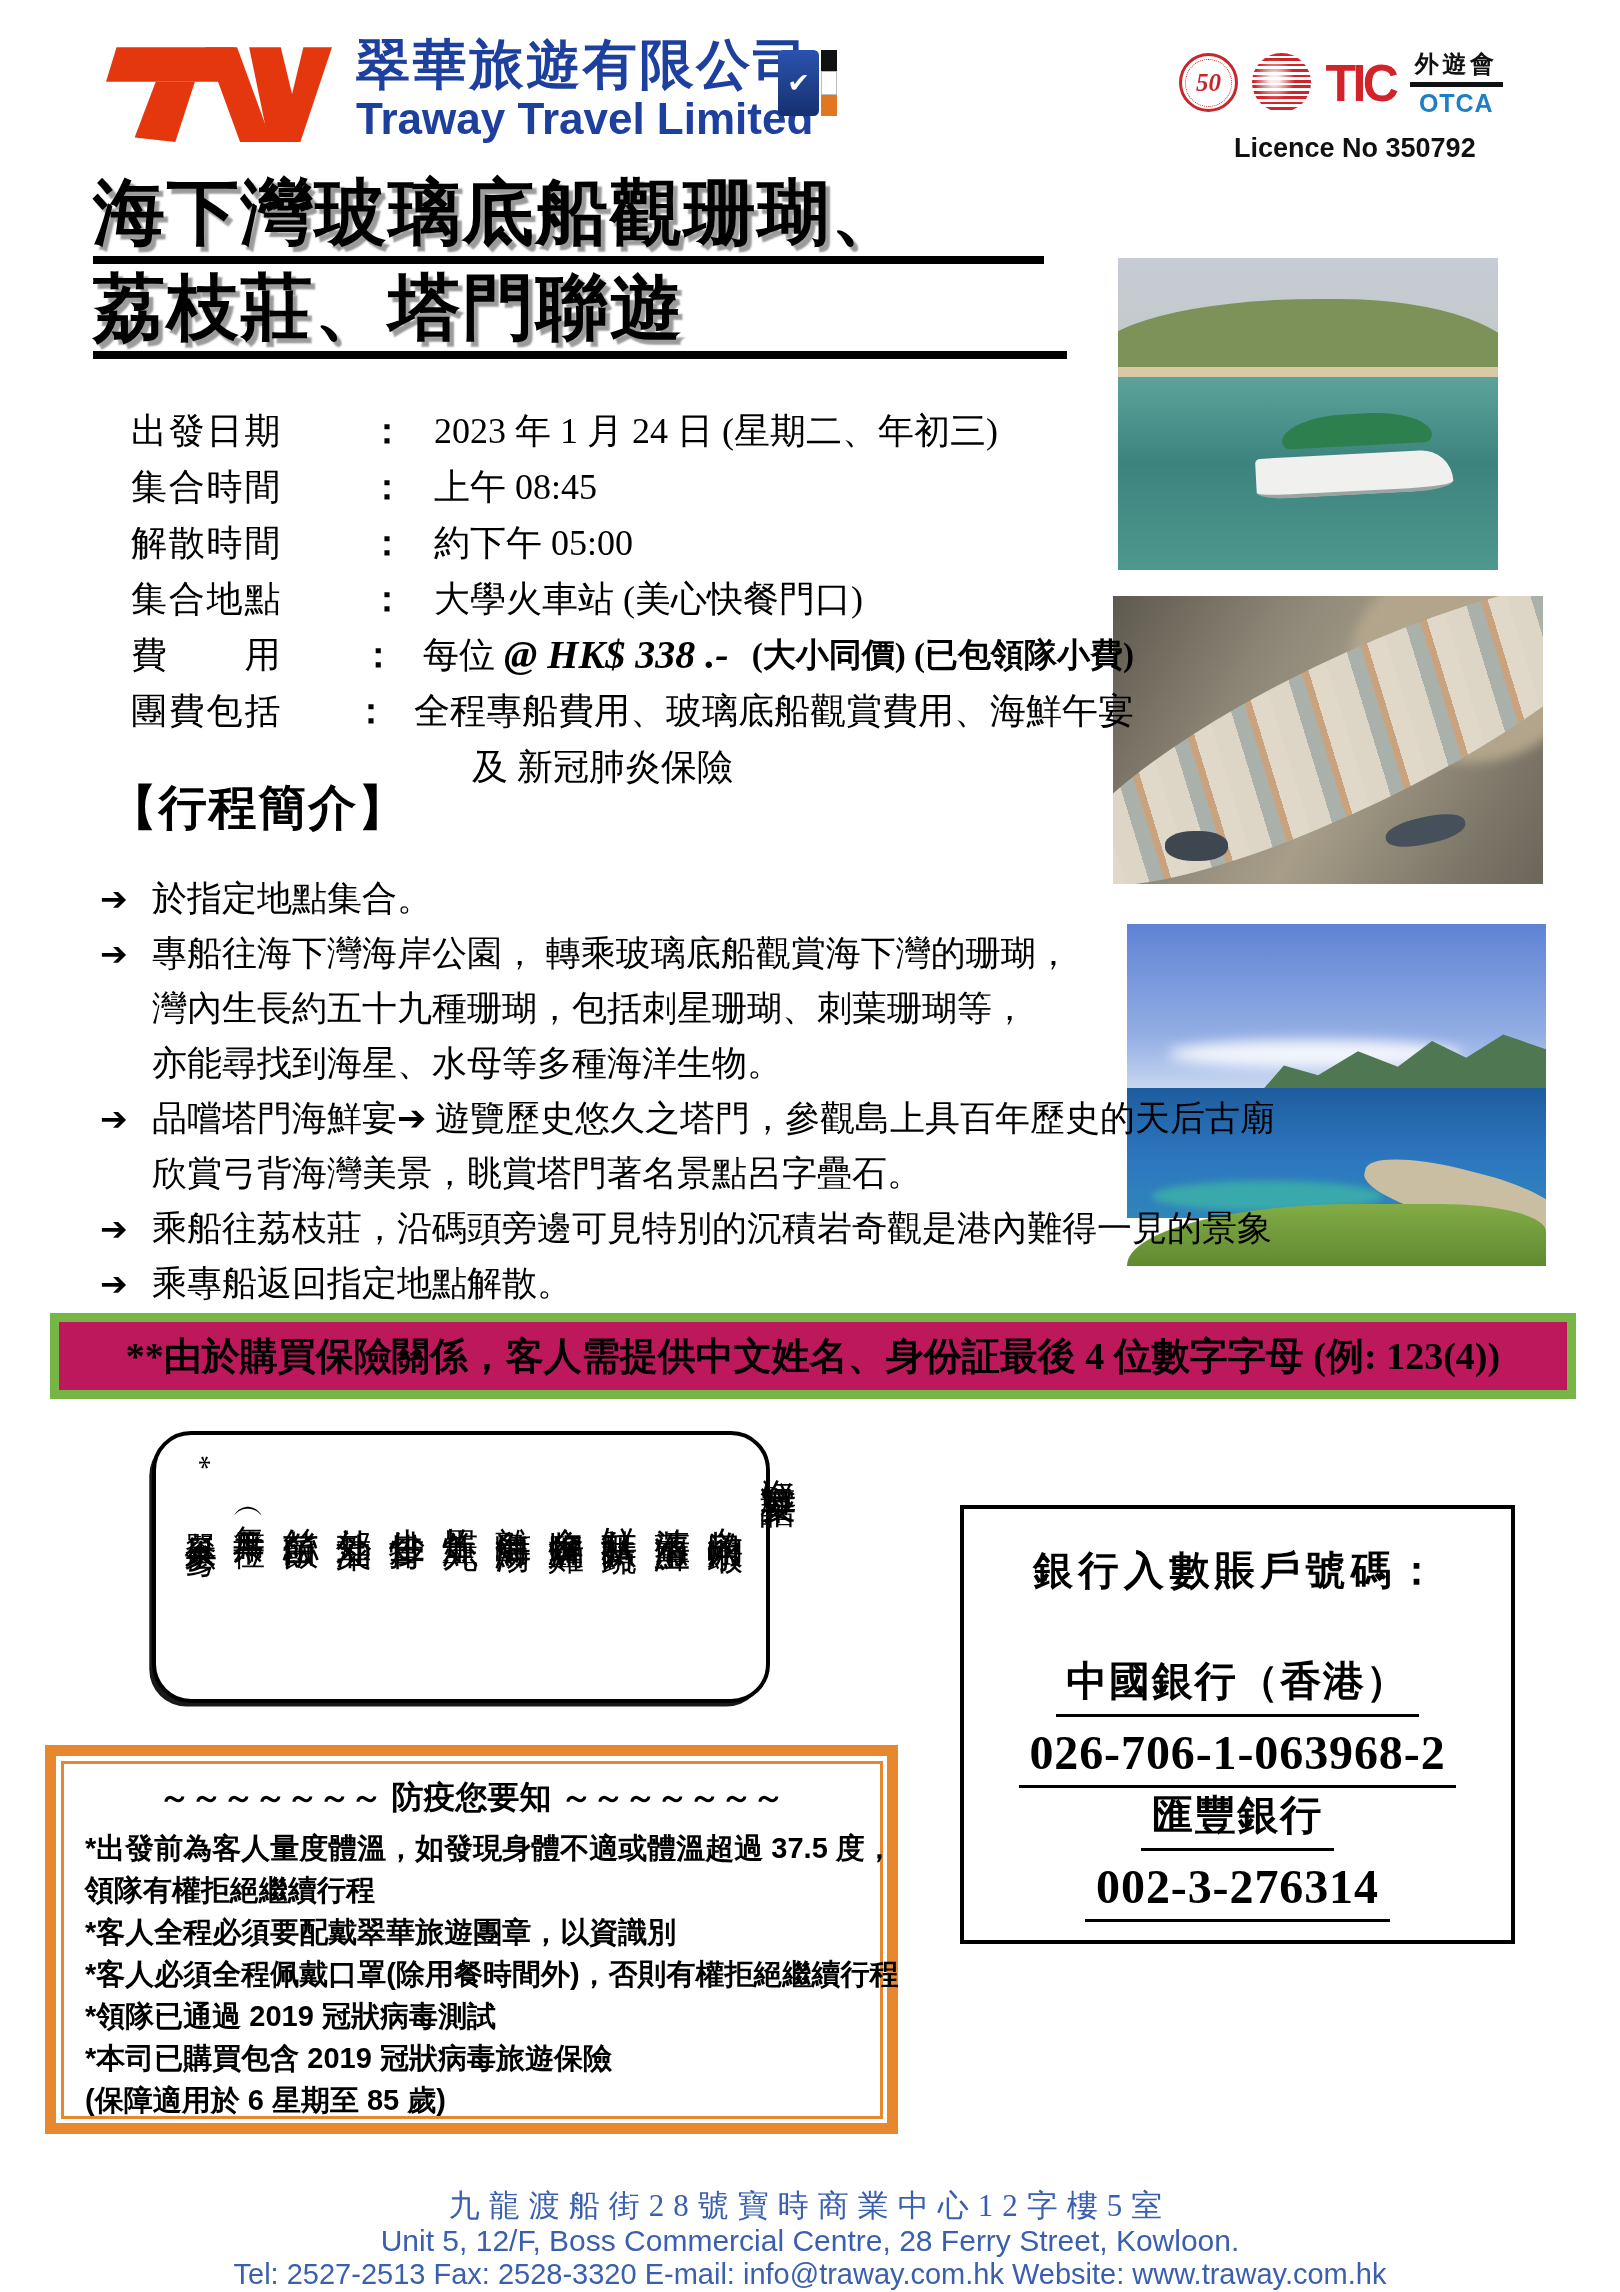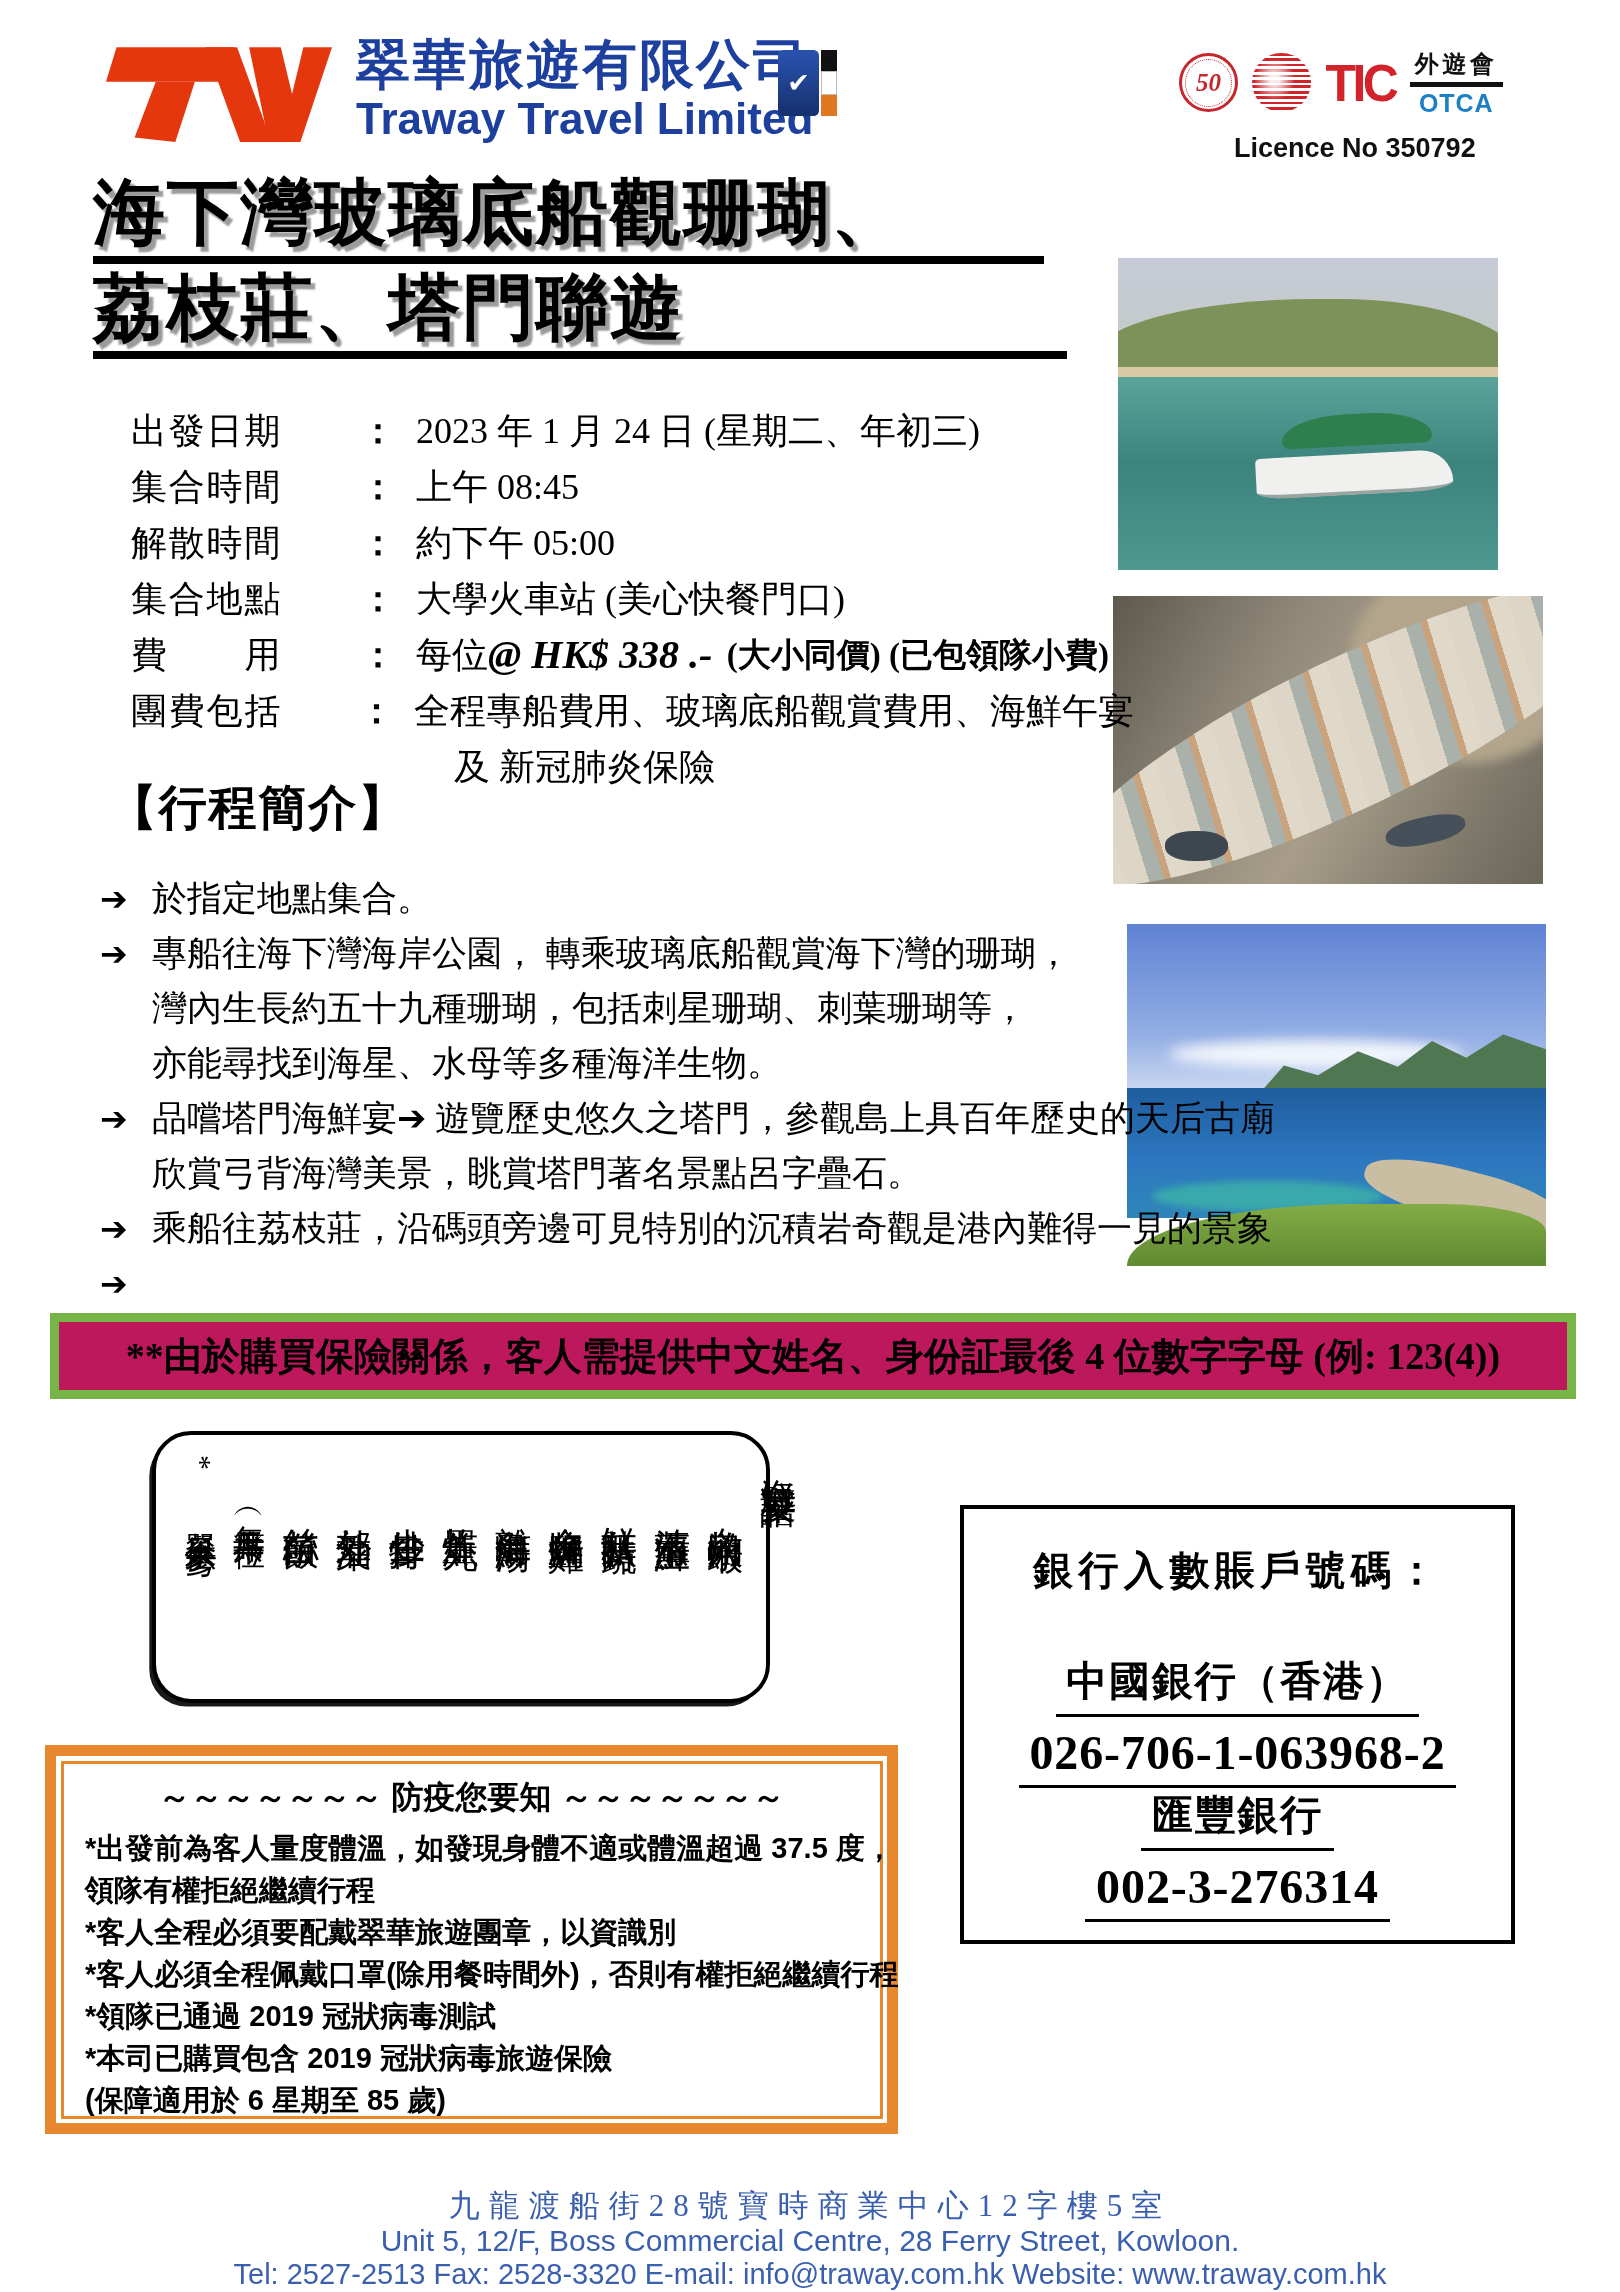--- a/index.html
+++ b/index.html
@@ -41,21 +41,21 @@
   
   .titleblock { left:93px; top:172px; z-index:3; }
   .tline { display:block; font-weight:bold; white-space:nowrap; color:#000;
            text-shadow:4.5px 4.5px 1.8px #9b9b9b; border-bottom:8px solid #000; line-height:1.16; }
   .t1 { width:951px; font-size:72px; letter-spacing:1.8px; }
   .t2 { width:974px; font-size:72px; letter-spacing:1.8px; margin-top:3.6px; }
   .t3 { width:792px;  font-size:73px; letter-spacing:5.4px; margin-top:3.6px; padding-bottom:1.8px; }
 
   
   .details { left:131px; top:403px; width:1003px; z-index:3; }
-  .drow { display:flex; font-size:36px; line-height:56px; white-space:nowrap; }
+  .drow { display:flex; font-size:36px; line-height:56px; white-space:nowrap;gap:9px; }
   .dlabel { width:229px; letter-spacing:1.8px; }
   .dcolon { width:56px; font-weight:bold; }
   .dvalue { }
   .price-amt { font-style:italic; font-weight:bold; font-size:40px; }
   .price-note { font-weight:bold; font-size:33px; margin-left:14.3px; }
   .dcont { padding-left:38px; }
 
   
   .itinerary { left:100px; top:776px; z-index:3; }
   .ihead { font-size:48px; font-weight:bold; letter-spacing:1.8px; margin:0 0 31px 9px; }
@@ -277,20 +277,21 @@
     <div class="item">
       <span class="arrow"></span>
       <span>欣賞弓背海灣美景，眺賞塔門著名景點呂字疊石。</span>
     </div>
     <div class="item">
       <span class="arrow">➔</span>
       <span>乘船往荔枝莊，沿碼頭旁邊可見特別的沉積岩奇觀是港內難得一見的景象</span>
     </div>
     <div class="item">
       <span class="arrow">➔</span>
+      <span>乘專船返回指定地點解散。</span>
     </div>
     <div class="inote">(以上行程之先後次序及餐單只作參考，以當日領隊及酒家安排為準。)</div>
   </div>
 
   <div class="abs gbox">
     <span>**由於購買保險關係，客人需提供中文姓名、身份証最後 4 位數字字母  (例: 123(4))</span>
   </div>
 
   <div class="abs menu">
     <div class="menu-inner">

